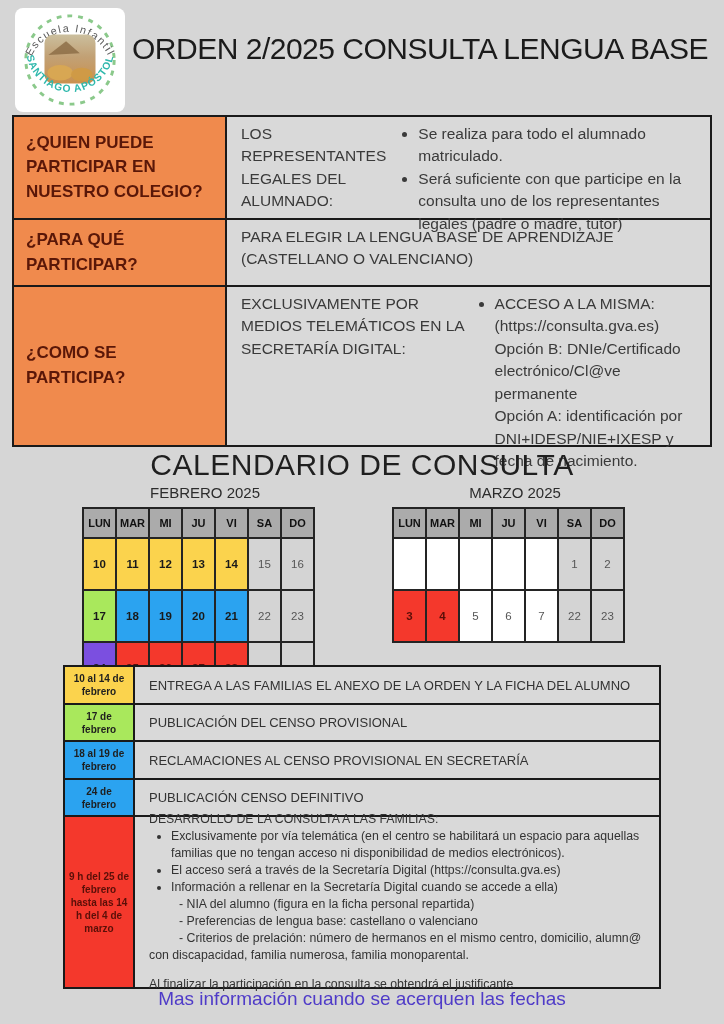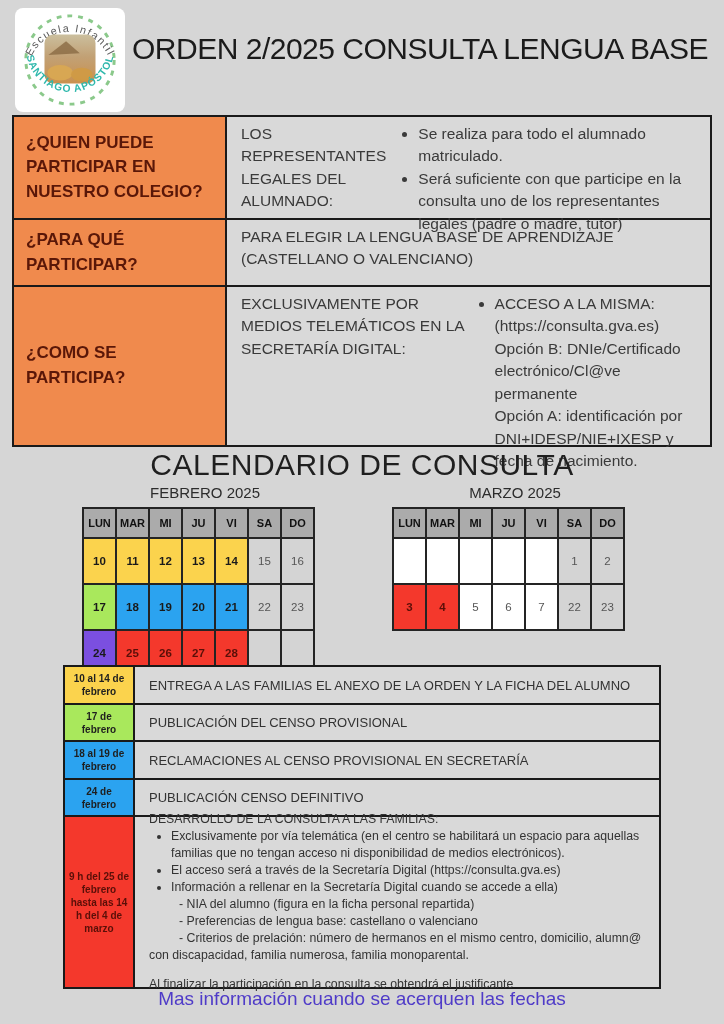--- a/index.html
+++ b/index.html
@@ -36,21 +36,21 @@
   .opt-line{margin-left:0;}
   
   .cal-title{position:absolute;left:0;top:448px;width:724px;text-align:center;font-size:30px;font-weight:500;color:#1f1f1f;letter-spacing:.5px;}
   .month-label{position:absolute;top:484px;font-size:15px;color:#2c2c2c;font-weight:500;}
   .month-label.feb{left:82px;width:246px;text-align:center;}
   .month-label.mar{left:392px;width:246px;text-align:center;}
   table.cal{border-collapse:collapse;position:absolute;top:507px;}
   table.cal.feb{left:82px;}
   table.cal.mar{left:392px;}
   .cal td{
-    border:2px solid #242424;width:33px;height:46px;text-align:center;vertical-align:middle;
+    border:2px solid #242424;width:33px;height:52px;text-align:center;vertical-align:middle;
     font-size:11.5px;font-weight:bold;color:#1a1a1a;background:#fff;box-sizing:border-box;
   }
   .cal tr.wk td{height:30px;background:var(--c-headerGray,#ababab);font-size:11px;color:#111;}
   .cal td[data-c="yellow"]{background:var(--c-yellow,#fbd34d);}
   .cal td[data-c="green"]{background:var(--c-green,#a9e85c);}
   .cal td[data-c="blue"]{background:var(--c-blue,#2ba3f0);}
   .cal td[data-c="purple"]{background:var(--c-purple,#7b4fe0);}
   .cal td[data-c="red"]{background:var(--c-red,#f4382c);color:var(--c-redText,#5a0f08);}
   .cal td[data-c="weekend"]{background:var(--c-weekendGray,#d4d4d4);color:#555;font-weight:normal;}
   .cal td[data-c="white"]{background:#fff;color:#555;font-weight:normal;}

